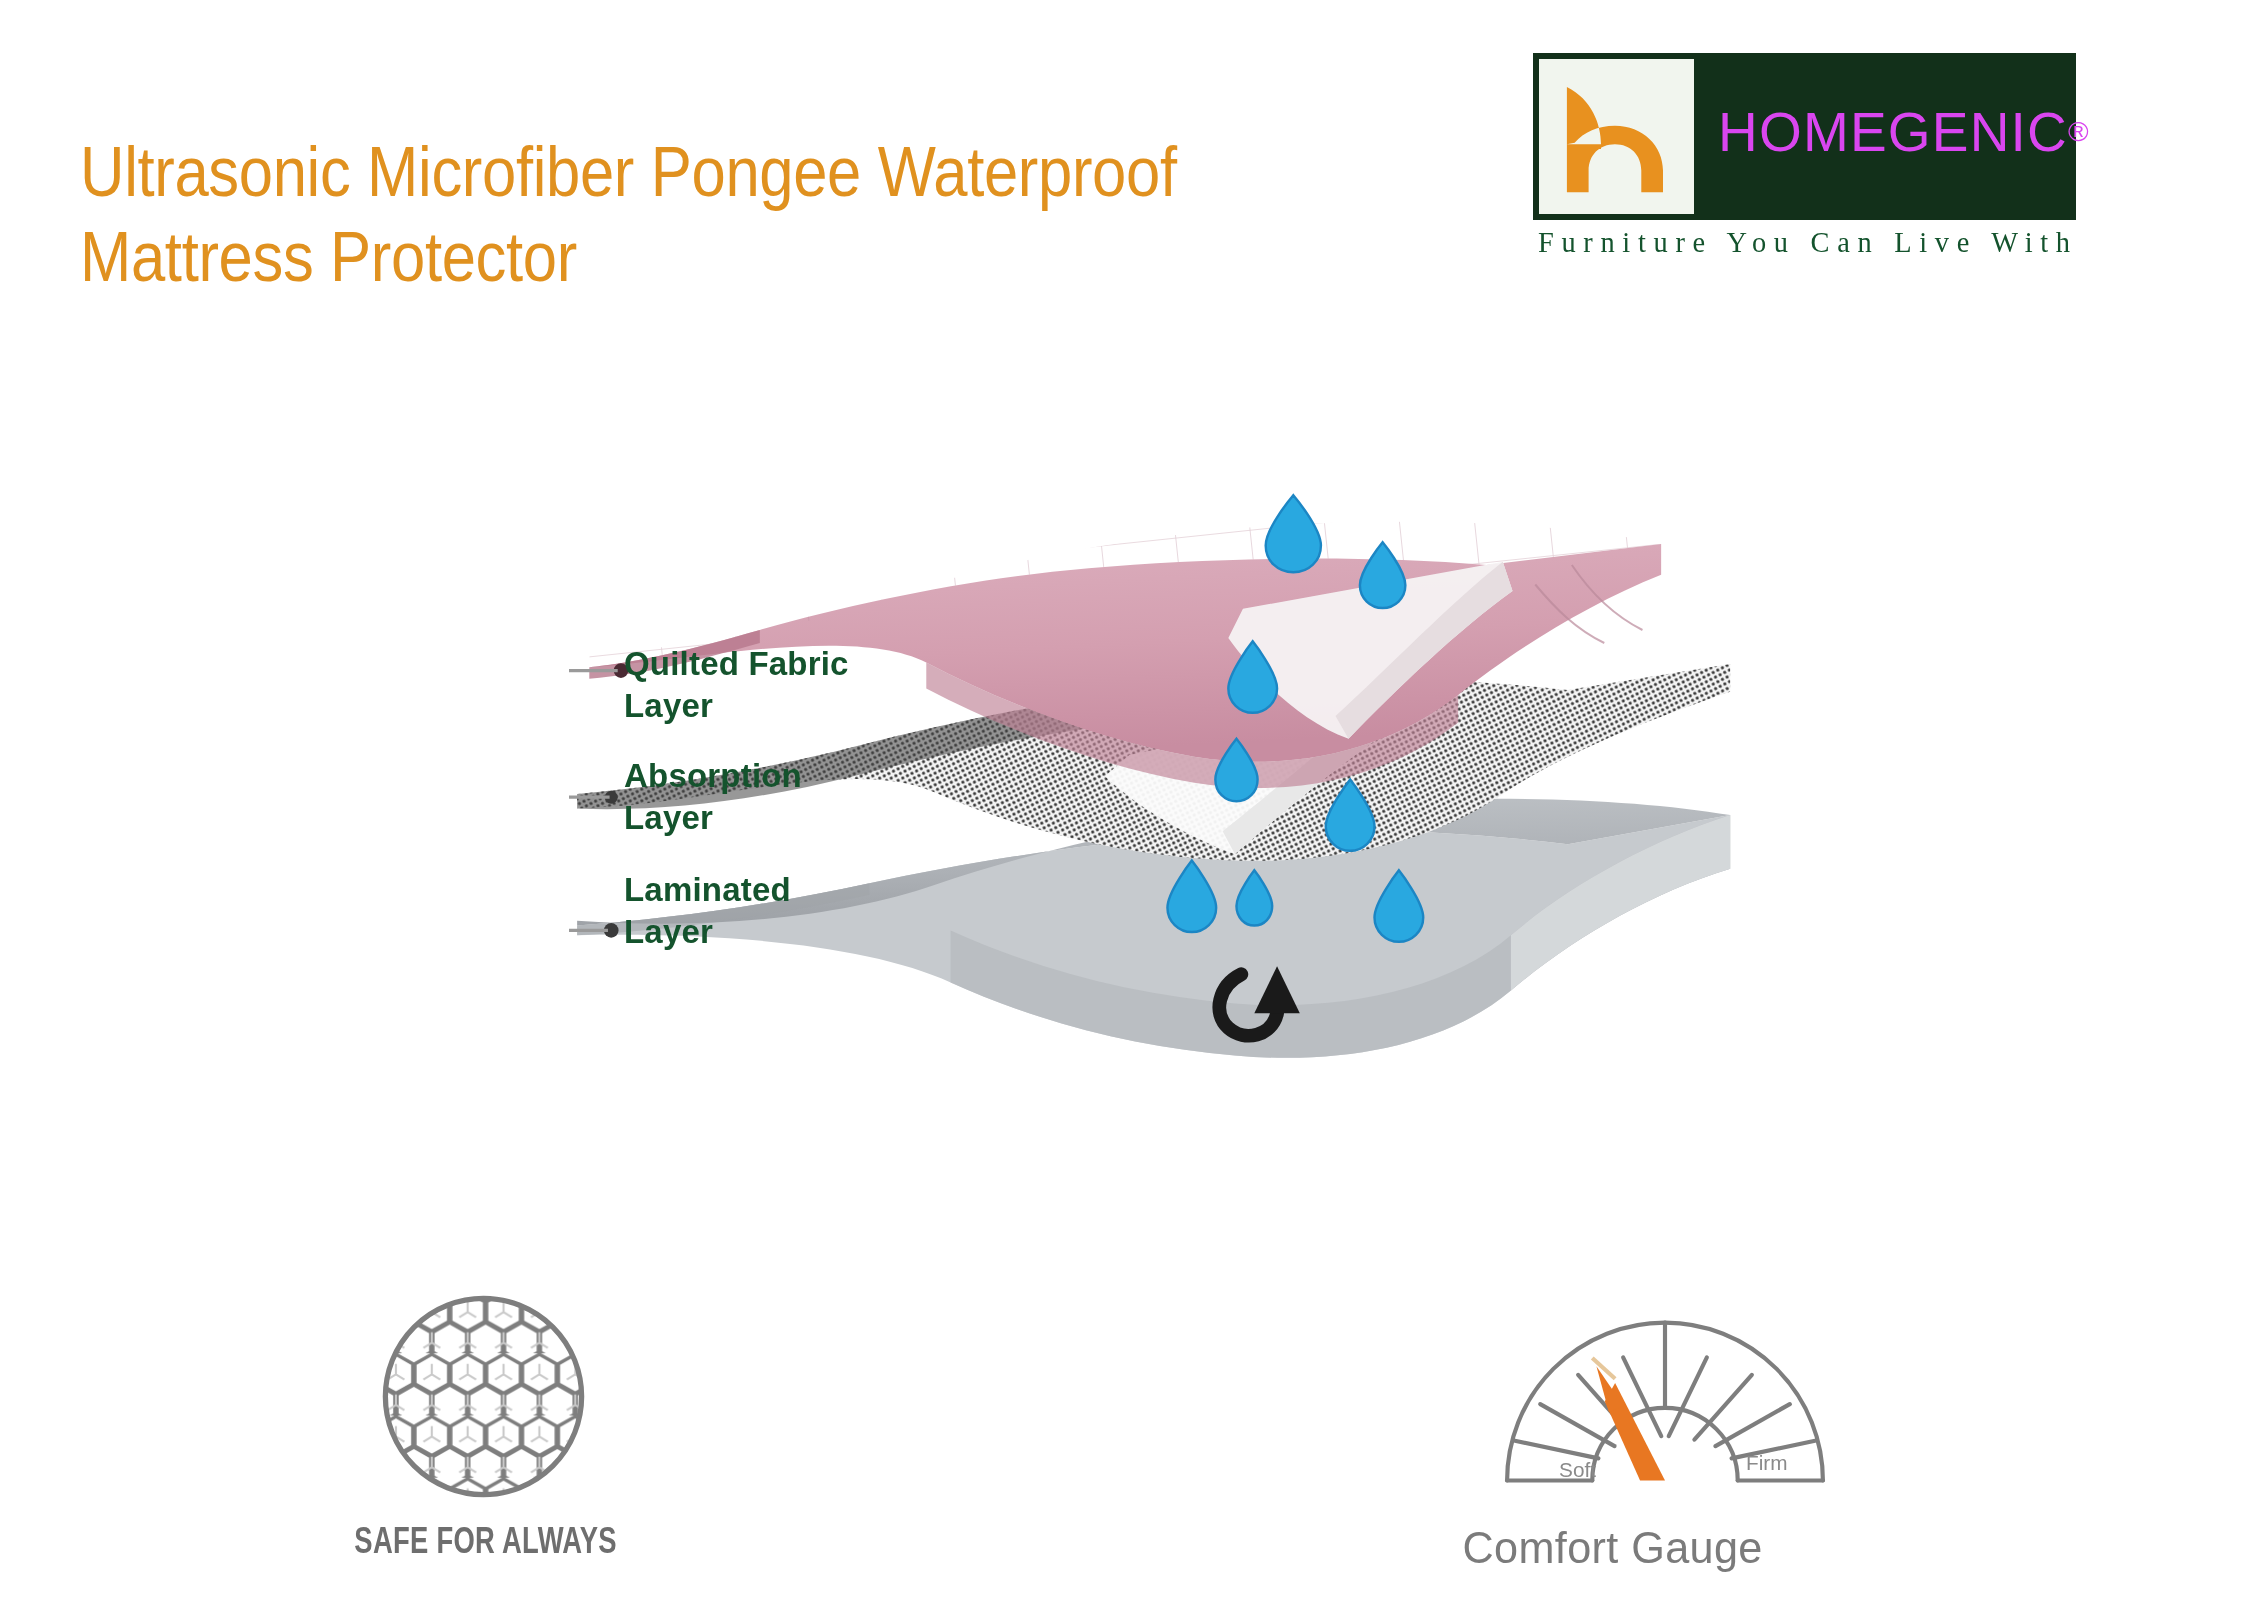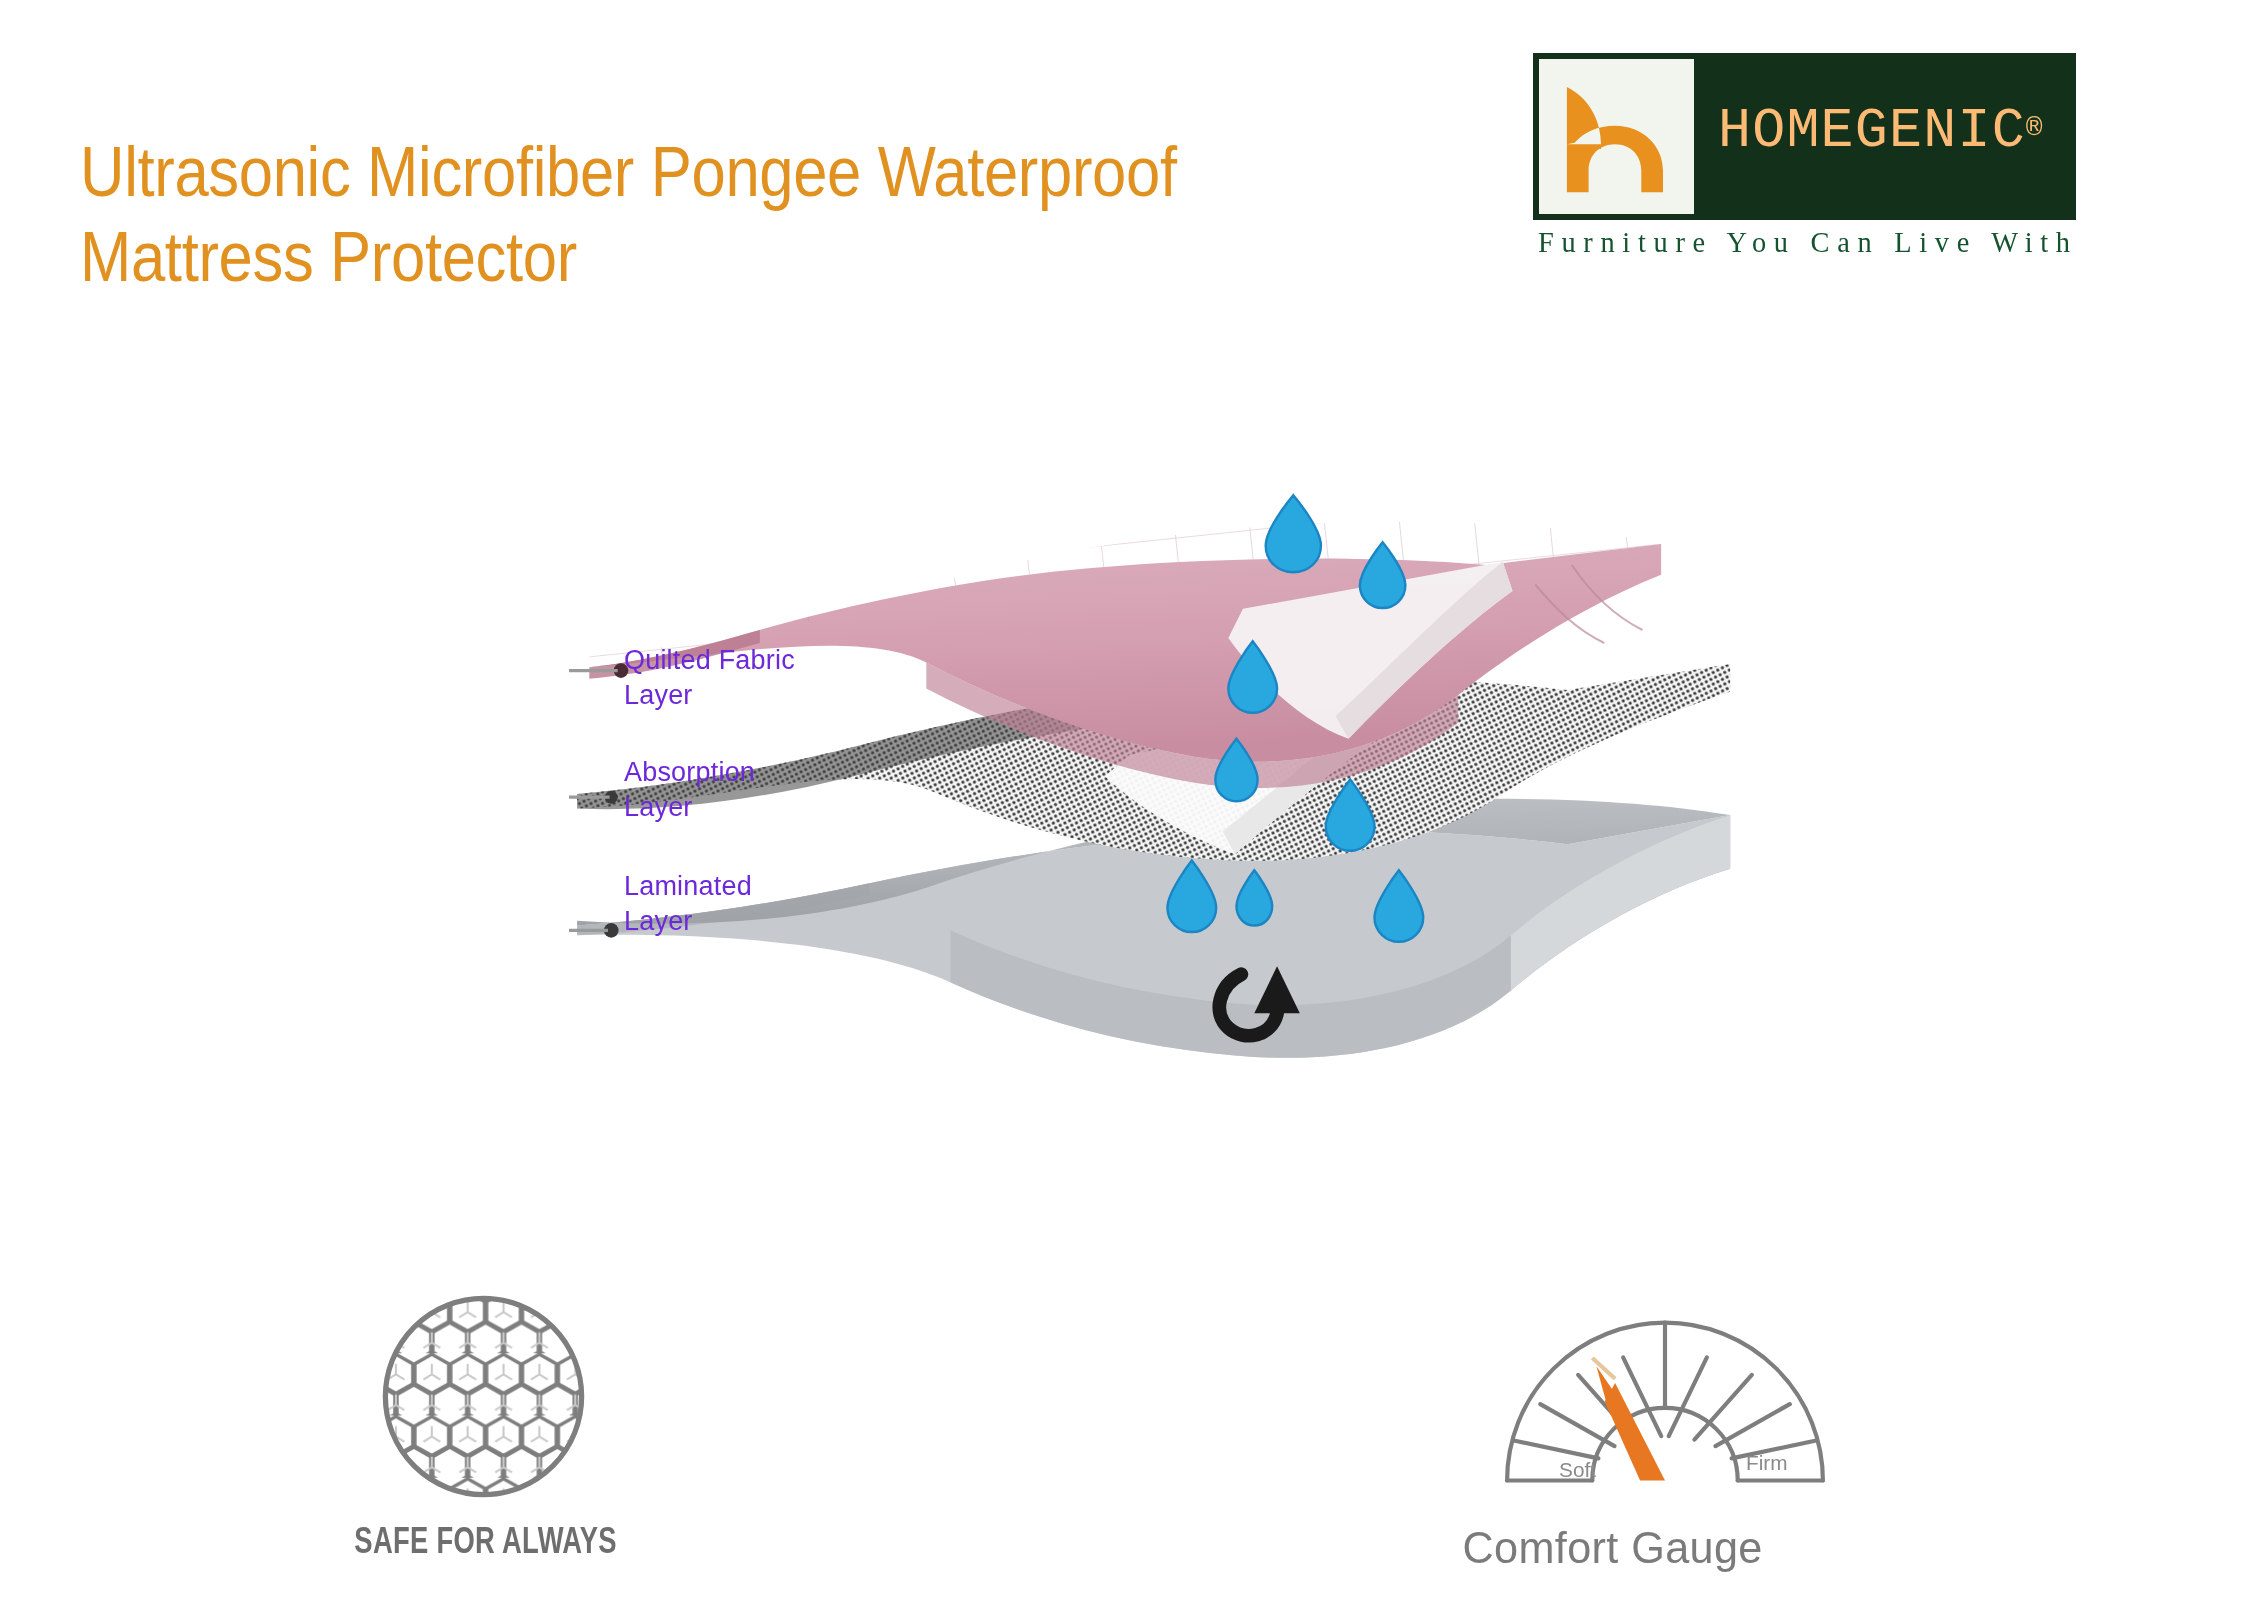--- a/index.html
+++ b/index.html
@@ -56,22 +56,22 @@
     height: 157px;
     background: #F1F5EE;
     border: 1.6px solid #12301A;
     box-sizing: border-box;
   }
   #logo-mark-box svg { display:block; width:100%; height:100%; }
   #brand-wordmark {
     position: absolute;
     left: 185px;
     top: 47px;
-    color: #fdba74;
-    font-family: Liberation Mono, monospace;
+    color: #d946ef;
+    font-family: Liberation Sans, sans-serif;
     font-size: 55px;
     font-weight: 400;
     letter-spacing: 1.2px;
     white-space: nowrap;
   }
   #brand-wordmark .reg {
     font-size: 28px;
     vertical-align: 9.7px;
     letter-spacing: 0;
   }
@@ -95,25 +95,25 @@
     left: 569px;
     top: 487px;
     width: 1218px;
     height: 601px;
   }
   #layer-diagram svg { display:block; width:100%; height:100%; }
 
   #layer-callouts { position:absolute; left:0; top:0; width:100%; height:100%; }
   .callout-label {
     position: absolute;
-    color: #6d28d9;
+    color: #14532d;
     font-family: "Liberation Sans", sans-serif;
-    font-size: 27px;
+    font-size: 33px;
     line-height: 1.28;
-    font-weight: 400;
+    font-weight: 700;
     letter-spacing: 0.2px;
     white-space: pre-line;
   }
   #callout-quilted  { left: 55px;  top: 156px; }
   #callout-absorb   { left: 55px;  top: 268px; }
   #callout-laminate { left: 55px;  top: 382px; }
 
   
   #feature-row {
     position: absolute;

